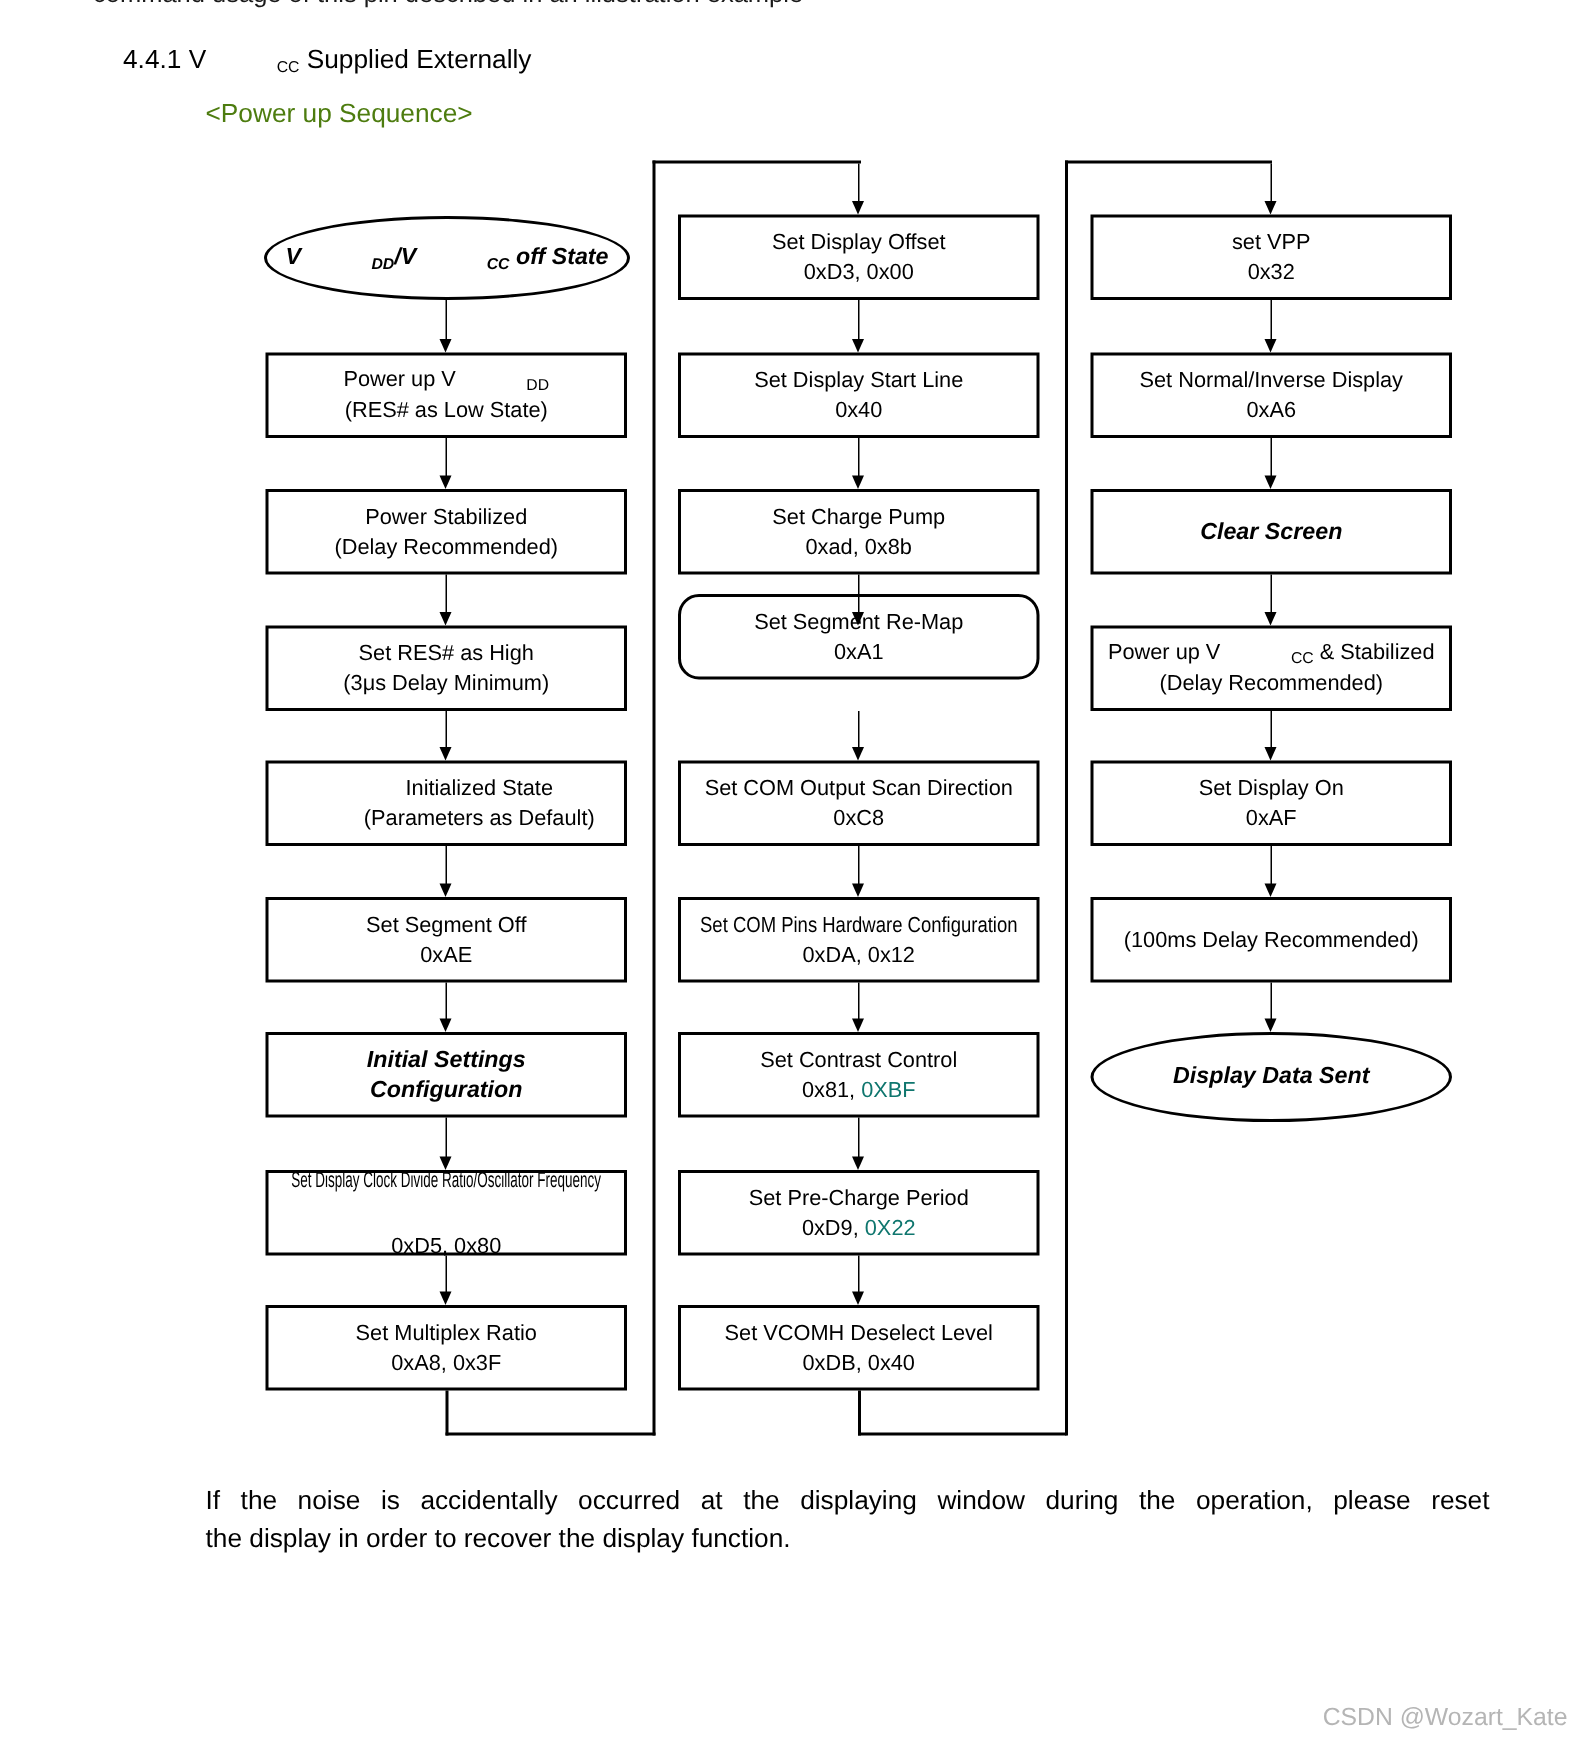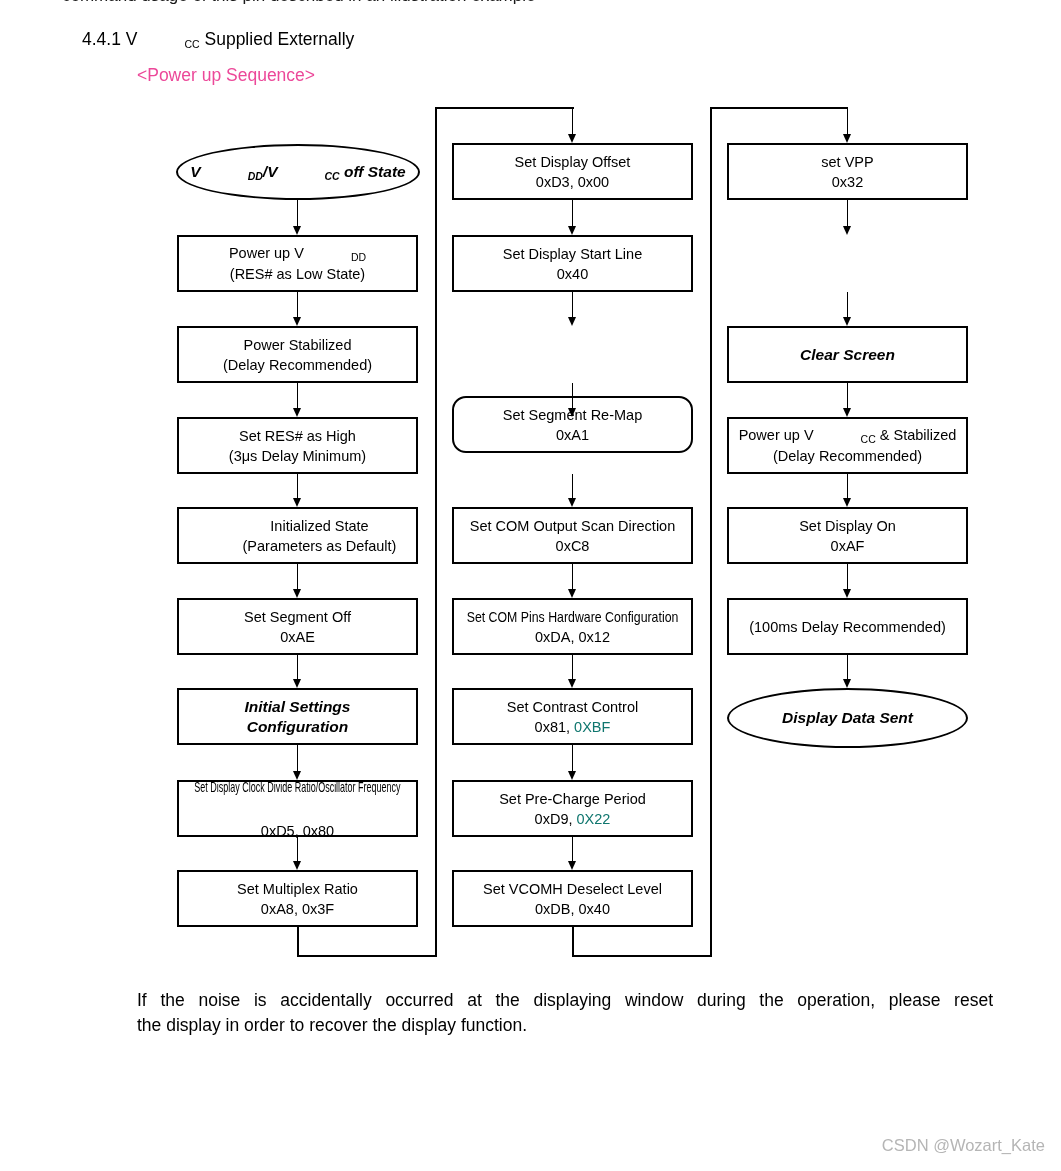--- a/index.html
+++ b/index.html
@@ -2,21 +2,21 @@
 <html><head>
 <meta charset="utf-8">
 <style>
   html,body{margin:0;padding:0;background:#fff;}
   #page{position:relative;width:1061px;height:1171px;background:#fff;overflow:hidden;
         font-family:"Liberation Sans",sans-serif;color:#000;}
 
   
   .clipped{position:absolute;left:62px;top:-14px;font-size:17px;color:#1a1a1a;white-space:nowrap;}
   .h1{position:absolute;left:82px;top:29px;font-size:17.5px;}
-  .h2{position:absolute;left:137px;top:65px;font-size:17.5px;color:#ec4899;}
+  .h2{position:absolute;left:137px;top:65px;font-size:17.5px;color:#4d7c0f;}
   .sb{font-size:10.5px;position:relative;top:3px;padding-left:47px;}
 
   
   .node{position:absolute;width:241px;height:57px;border:2px solid #000;background:#fff;
         box-sizing:border-box;display:flex;flex-direction:column;align-items:center;
         justify-content:center;text-align:center;font-size:14.5px;line-height:20px;}
   .ellipse{border-radius:50%;}
   .bi{font-weight:bold;font-style:italic;font-size:15.5px;}
   .cond{white-space:nowrap;transform:scaleX(0.62);transform-origin:center;}
   .cond2{white-space:nowrap;transform:scaleX(0.85);transform-origin:center;}
@@ -104,20 +104,24 @@
   <div class="node" style="left:452px;top:143px;">
     <div>Set Display Offset</div>
     <div>0xD3, 0x00</div>
   </div>
 
   <div class="node" style="left:452px;top:235px;">
     <div>Set Display Start Line</div>
     <div>0x40</div>
   </div>
 
+  <div class="node" style="left:452px;top:326px;">
+    <div>Set Charge Pump</div>
+    <div>0xad, 0x8b</div>
+  </div>
 
   <div class="node" style="left:452px;top:396px;border-radius:14px;">
     <div>Set Segment Re-Map</div>
     <div>0xA1</div>
   </div>
 
   <div class="node" style="left:452px;top:507px;">
     <div>Set COM Output Scan Direction</div>
     <div>0xC8</div>
   </div>
@@ -149,20 +153,24 @@
   <div class="arr" style="left:568px;top:564px;height:34px;"></div>
   <div class="arr" style="left:568px;top:655px;height:33px;"></div>
   <div class="arr" style="left:568px;top:745px;height:35px;"></div>
   <div class="arr" style="left:568px;top:837px;height:33px;"></div>
 
   <div class="node" style="left:727px;top:143px;">
     <div>set VPP</div>
     <div>0x32</div>
   </div>
 
+  <div class="node" style="left:727px;top:235px;">
+    <div>Set Normal/Inverse Display</div>
+    <div>0xA6</div>
+  </div>
 
   <div class="node" style="left:727px;top:326px;">
     <div class="bi">Clear Screen</div>
   </div>
 
   <div class="node" style="left:727px;top:417px;">
     <div><span>Power up V</span><span class="sb">CC</span><span> &amp; Stabilized</span></div>
     <div>(Delay Recommended)</div>
   </div>
 

